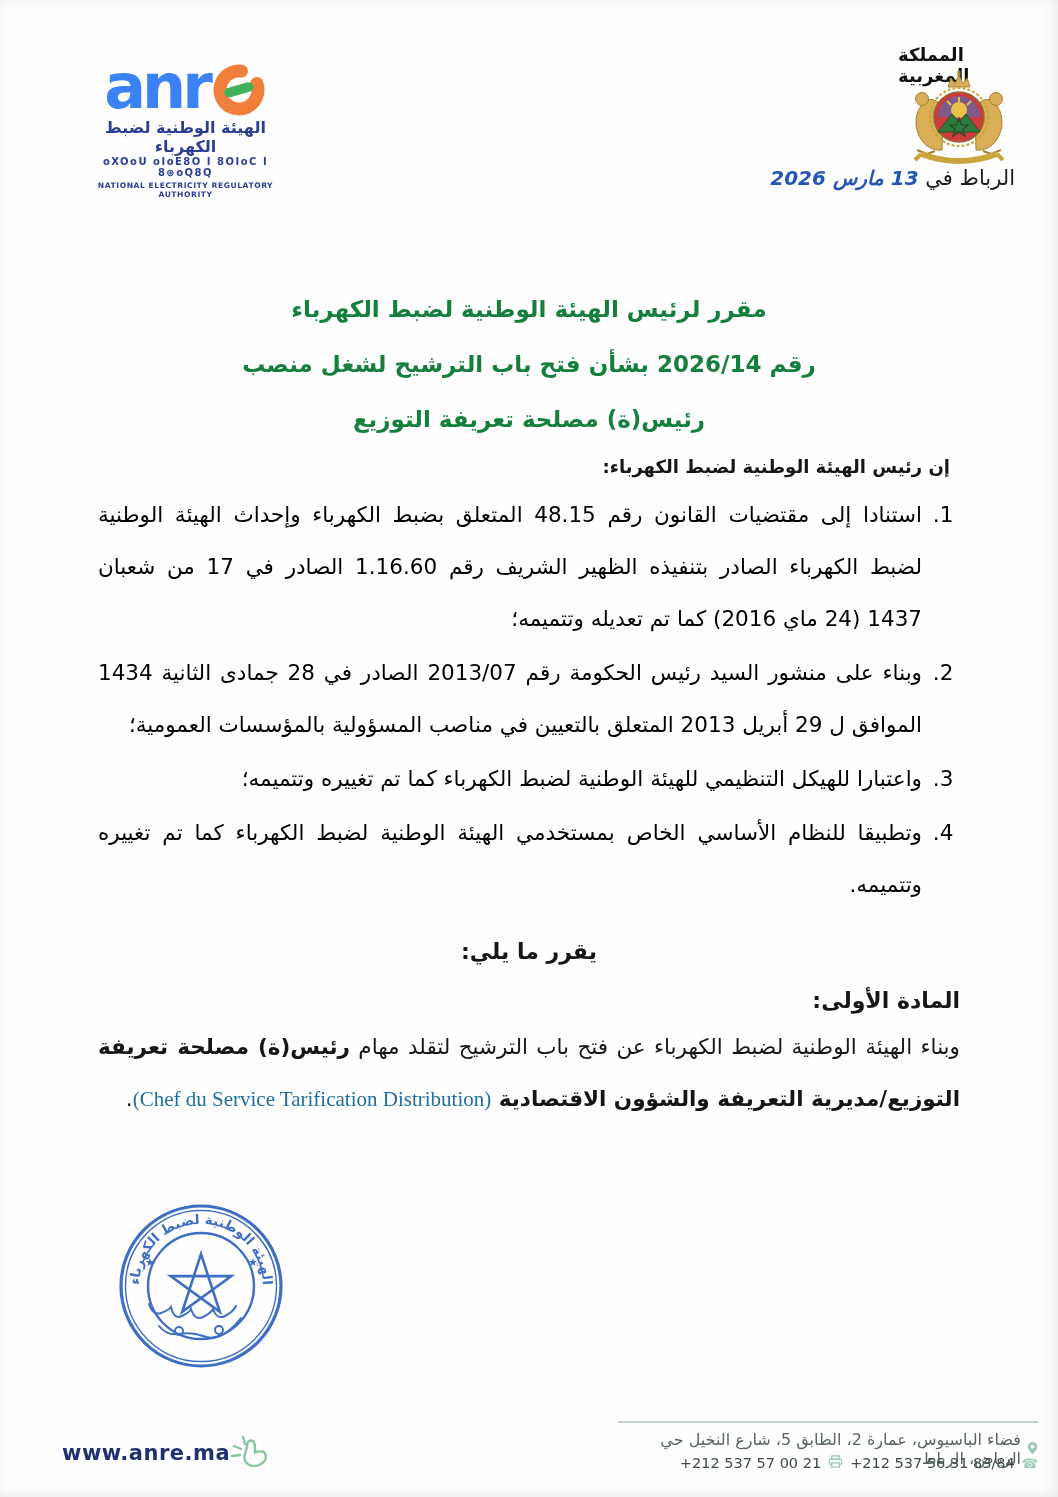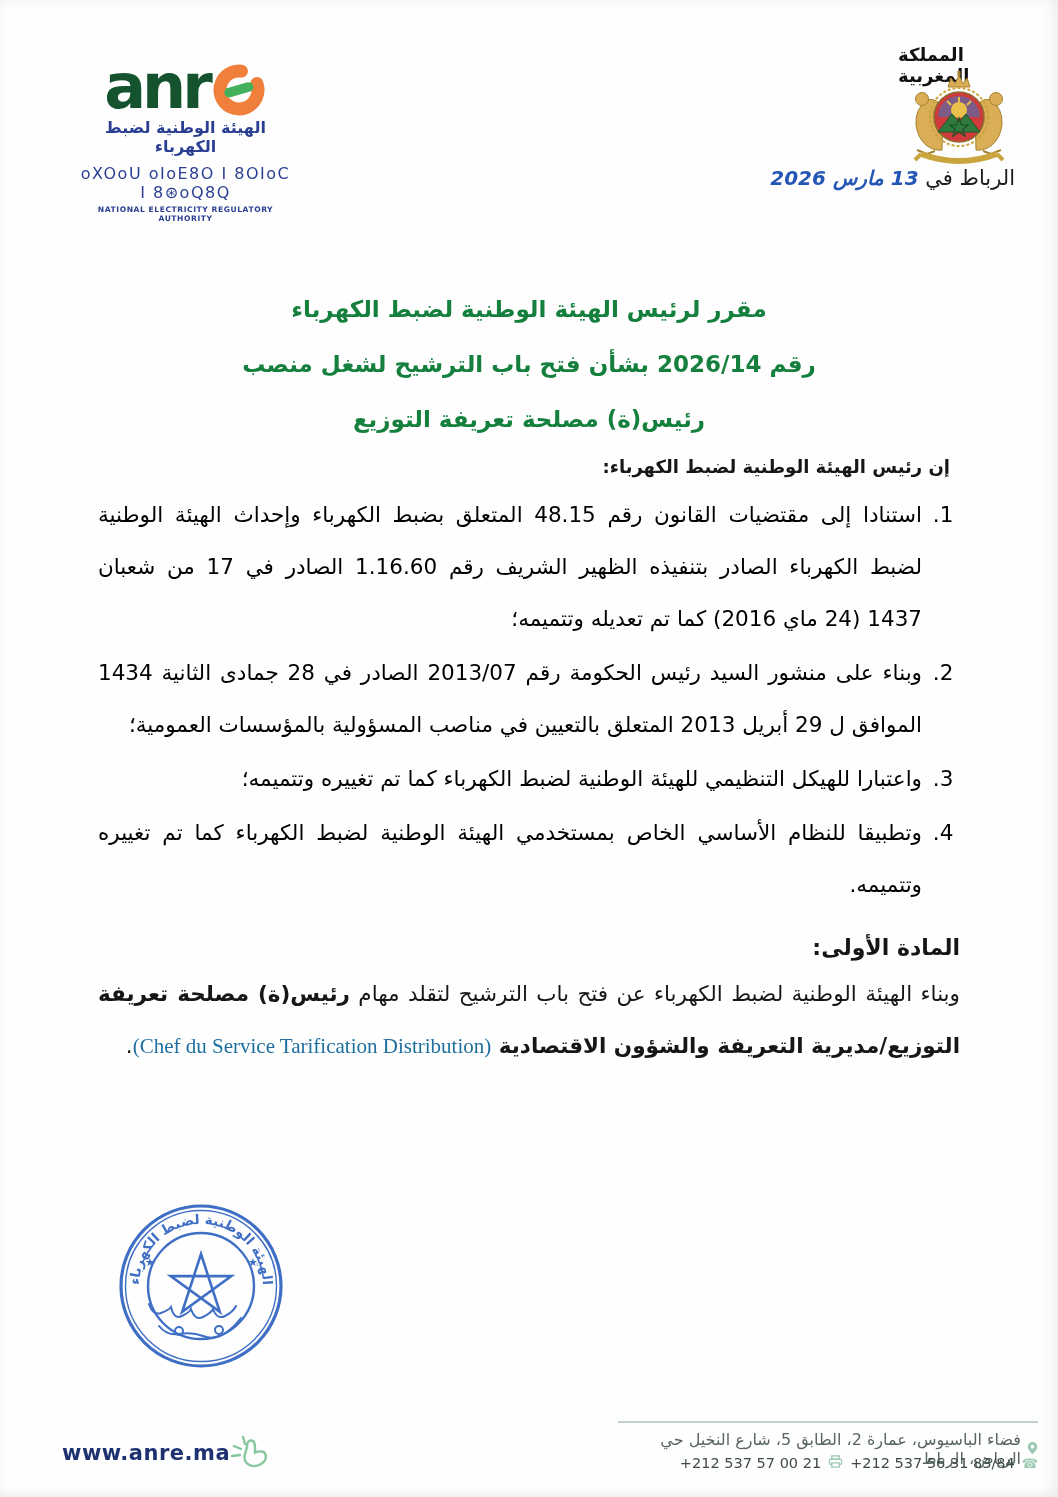--- a/index.html
+++ b/index.html
@@ -5,24 +5,24 @@
   html,body{margin:0;padding:0;background:#e8e8e8;}
   .page{
     position:relative;width:1058px;height:1497px;margin:0 auto;
     background:#fefefe;overflow:hidden;
     font-family:"DejaVu Sans",sans-serif;color:#161616;
     box-shadow:inset -6px 0 14px rgba(0,0,0,0.05), inset 0 -4px 10px rgba(0,0,0,0.04);
   }
   
   .logo{position:absolute;left:78px;top:50px;width:215px;text-align:center;}
   .wordmark{display:flex;align-items:flex-end;justify-content:center;height:66px;}
-  .wm-anr{font-size:62px;font-weight:bold;letter-spacing:-4px;color:#14532d;line-height:58px;}
+  .wm-anr{font-size:62px;font-weight:bold;letter-spacing:-4px;color:#3b82f6;line-height:58px;}
   .wm-e{position:relative;width:56px;height:58px;margin-left:2px;}
   .logo-ar{font-size:16px;font-weight:bold;color:#2a3f92;margin-top:2px;direction:rtl;}
-  .logo-tif{font-size:16px;font-weight:normal;color:#2a3f92;letter-spacing:1.5px;margin-top:8px;}
+  .logo-tif{font-size:10px;font-weight:bold;color:#2a3f92;letter-spacing:1.5px;margin-top:0;}
   .logo-en{font-size:7.6px;font-weight:bold;color:#2a3f92;letter-spacing:0.55px;margin-top:3px;}
   
   .kingdom{position:absolute;top:44px;left:898px;width:120px;text-align:left;
     font-size:18px;font-weight:bold;color:#111;direction:rtl;}
   .coat{position:absolute;top:70px;left:905px;}
   .dateline{position:absolute;top:166px;left:735px;width:280px;direction:rtl;text-align:right;
     font-size:21px;color:#1c1c1c;white-space:nowrap;}
   .date-stamp{color:#2456b5;font-weight:bold;font-style:italic;font-size:20px;letter-spacing:1px;text-align:right;}
   
   .doc-body{position:absolute;top:282px;left:98px;right:98px;direction:rtl;}
@@ -116,20 +116,21 @@
 
     <div class="intro">إن رئيس الهيئة الوطنية لضبط الكهرباء:</div>
 
     <ol class="preamble">
       <li>استنادا إلى مقتضيات القانون رقم 48.15 المتعلق بضبط الكهرباء وإحداث الهيئة الوطنية لضبط الكهرباء الصادر بتنفيذه الظهير الشريف رقم 1.16.60 الصادر في 17 من شعبان 1437 (24 ماي 2016) كما تم تعديله وتتميمه؛</li>
       <li>وبناء على منشور السيد رئيس الحكومة رقم 2013/07 الصادر في 28 جمادى الثانية 1434 الموافق ل 29 أبريل 2013 المتعلق بالتعيين في مناصب المسؤولية بالمؤسسات العمومية؛</li>
       <li>واعتبارا للهيكل التنظيمي للهيئة الوطنية لضبط الكهرباء كما تم تغييره وتتميمه؛</li>
       <li>وتطبيقا للنظام الأساسي الخاص بمستخدمي الهيئة الوطنية لضبط الكهرباء كما تم تغييره وتتميمه.</li>
     </ol>
 
+    <div class="decision">يقرر ما يلي:</div>
 
     <div class="article-heading">المادة الأولى:</div>
 
     <p class="article-text"><span>وبناء الهيئة الوطنية لضبط الكهرباء عن فتح باب الترشيح لتقلد مهام </span><span class="bold">رئيس(ة) مصلحة تعريفة التوزيع/مديرية التعريفة والشؤون الاقتصادية </span><span class="french">(Chef du Service Tarification Distribution)</span><span>.</span></p>
   </div>
 
   <div class="stamp">
     <svg width="172" height="172" viewBox="0 0 172 172">
       <g stroke="#2f63c0" fill="none">
         <circle cx="86" cy="86" r="80" stroke-width="3.2"></circle>

